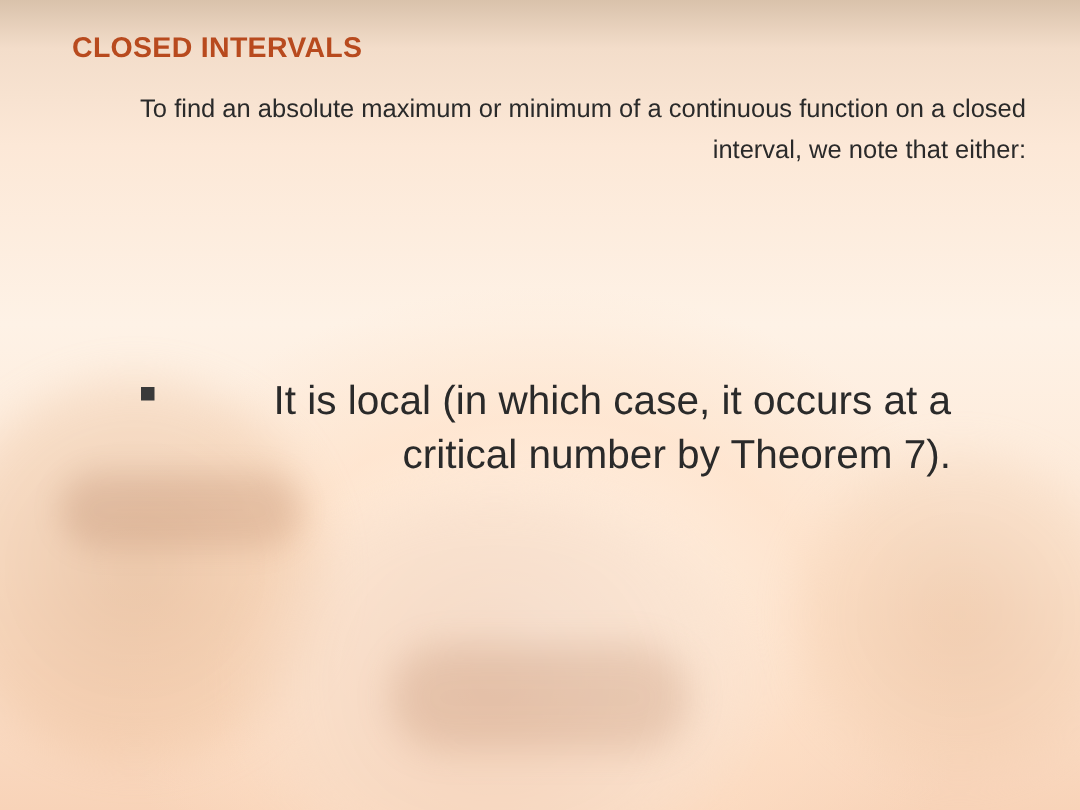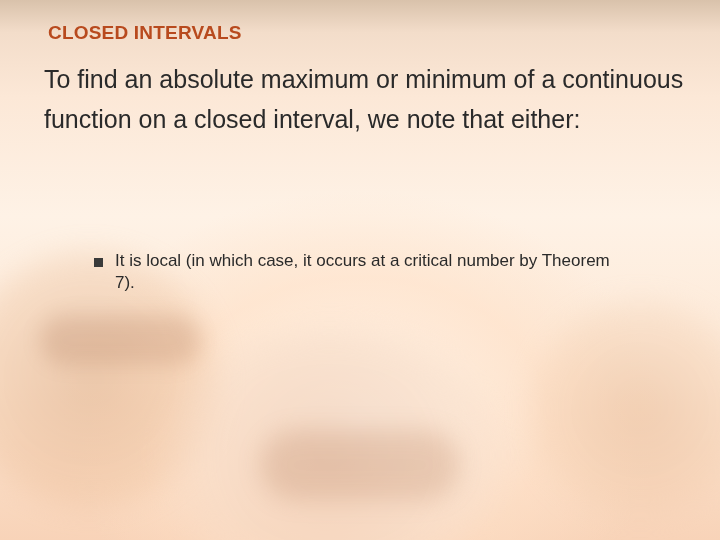--- a/index.html
+++ b/index.html
@@ -1,15 +1,15 @@
 <!DOCTYPE html>
 <html><head>
 <meta charset="utf-8">
 <style>
-  * { margin: 0; padding: 0; box-sizing: border-box; }
+  * { margin: 0; padding: 0; box-sizing: border-box; text-align: right; }
   html, body { width: 720px; height: 540px; overflow: hidden; }
   body {
     font-family: Arial, "Helvetica Neue", Helvetica, sans-serif;
     background:
       radial-gradient(ellipse 420px 320px at 50% 78%, rgba(255,245,235,0.85) 0%, rgba(255,225,200,0.55) 45%, rgba(255,225,200,0) 72%),
       linear-gradient(180deg, #d9c2ab 0%, #f3ddca 6%, #fce8d7 18%, #fef2e6 40%, #fde7d4 70%, #f8d3b8 100%);
     position: relative;
     color: #333;
   }
   
@@ -39,31 +39,31 @@
     font-weight: bold;
     color: #b84a1e;
     letter-spacing: 0.2px;
   }
 
   .body-text {
     position: absolute;
     left: 44px;
     top: 60px;
     width: 640px;
-    font-size: 25px;
+    font-size: 17px;
     line-height: 1.58;
     color: #2a2a2a;
   }
 
   .bullets {
     position: absolute;
     left: 94px;
     top: 250px;
     width: 540px;
-    font-size: 17px;
+    font-size: 27px;
     color: #2a2a2a;
     line-height: 1.32;
   }
   .bullet {
     display: flex;
     align-items: flex-start;
     margin-bottom: 42px;
   }
   .bullet .marker {
     flex: 0 0 auto;

